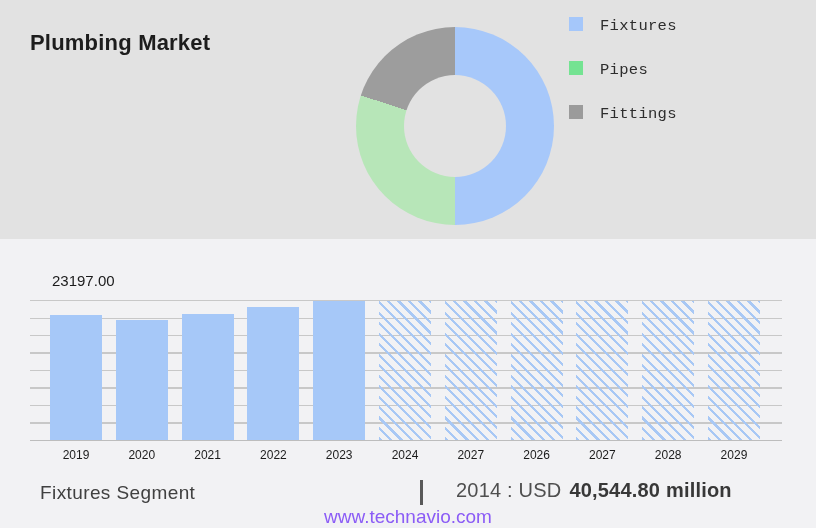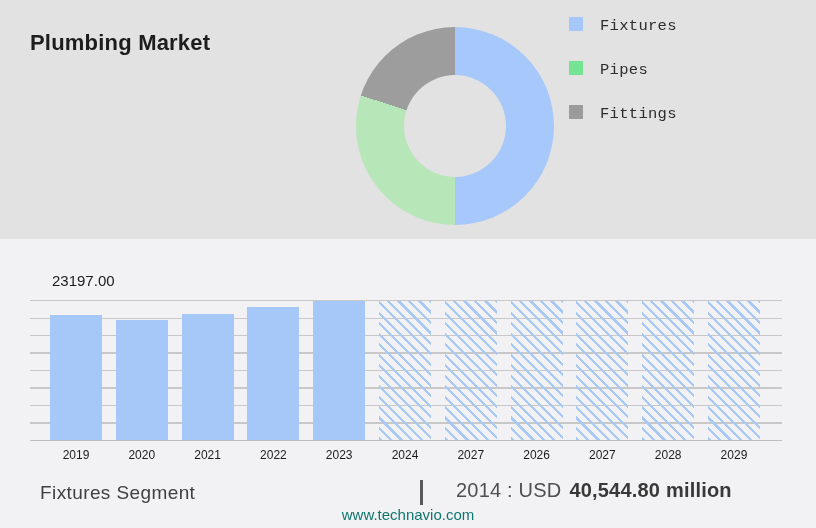--- a/index.html
+++ b/index.html
@@ -39,21 +39,21 @@
                    font-size:15px;color:#1b1b1b;white-space:nowrap;}
 
   
   .segment-label{position:absolute;left:40px;top:243px;font-size:19px;color:#404040;
                  letter-spacing:.4px;}
   .footer-separator{position:absolute;left:420px;top:241px;width:3px;height:25px;background:#595959;}
   .value-line{position:absolute;left:456px;top:240px;font-size:20px;color:#4f4f4f;
               letter-spacing:.2px;white-space:nowrap;}
   .value-bold{font-weight:bold;color:#383838;margin-left:8px;}
   .website{position:absolute;left:0;top:267px;width:100%;text-align:center;
-           font-size:15px;color:#0f766e;}
+           font-size:19px;color:#8b5cf6;}
 </style>
 </head>
 <body>
 
 <div class="page">
 
   <div class="top-section">
     <div class="page-title">Plumbing Market</div>
 
     <div class="donut" style="background: conic-gradient(rgb(167, 200, 250) 0%, rgb(167, 200, 250) 50%, rgb(183, 230, 184) 50%, rgb(183, 230, 184) 80%, rgb(157, 157, 157) 80%, rgb(157, 157, 157) 100%);">

